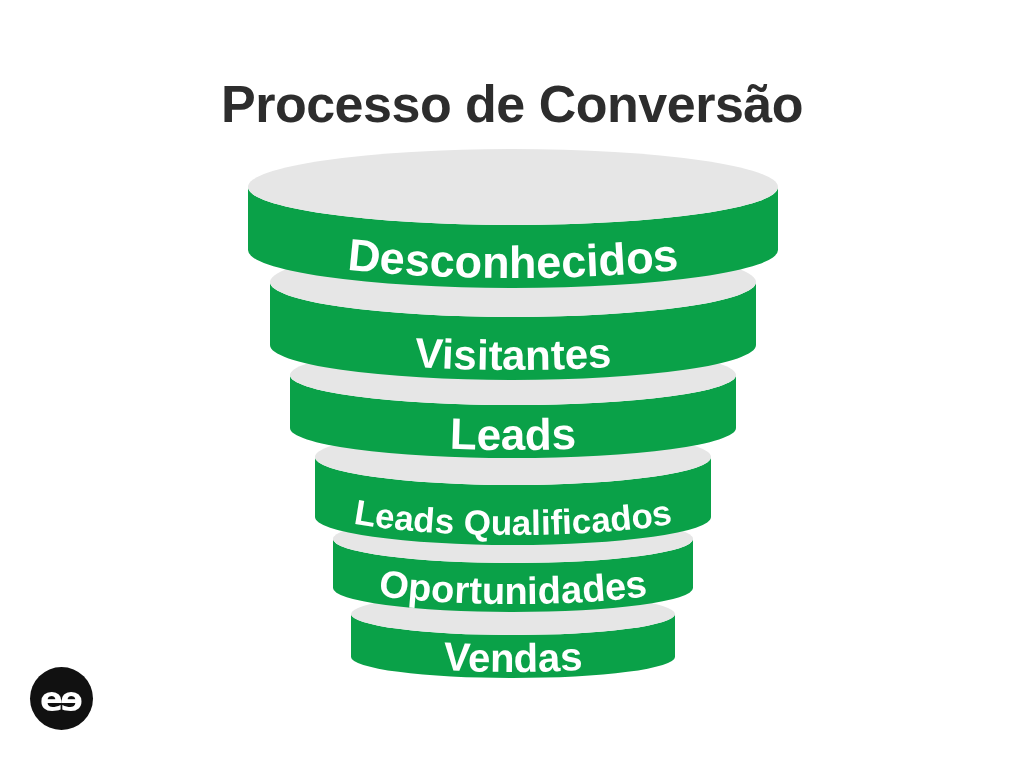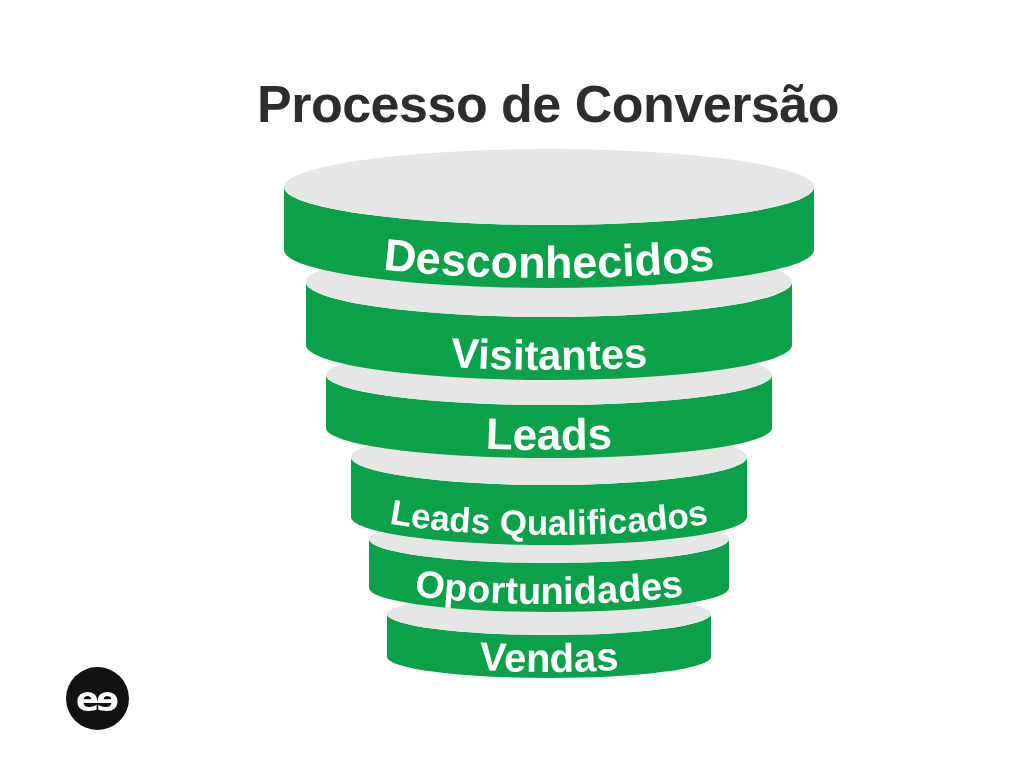--- a/index.html
+++ b/index.html
@@ -8,21 +8,20 @@
     width: 1024px;
     height: 768px;
     background: var(--background, #ffffff);
     font-family: "Liberation Sans", sans-serif;
     overflow: hidden;
   }
   .stage {
     position: relative;
     width: 964px;
     height: 768px;
-    margin-left: 36px;
   }
   .page-title {
     position: absolute;
     top: 74px;
     left: 0;
     width: 1024px;
     text-align: center;
     font-size: 52px;
     font-weight: 700;
     letter-spacing: -0.5px;

